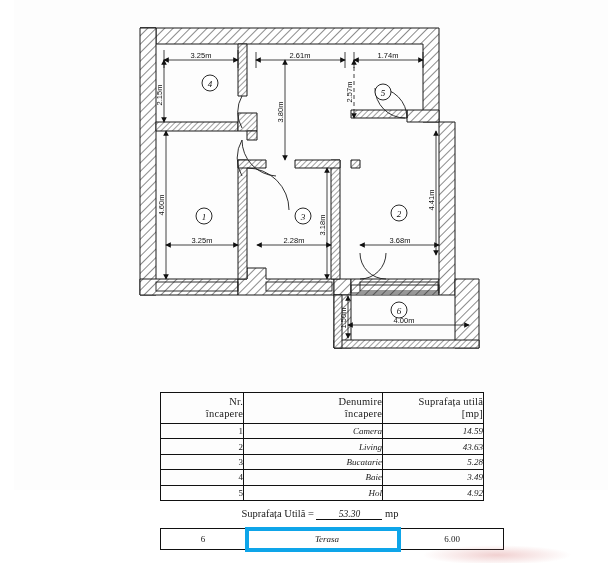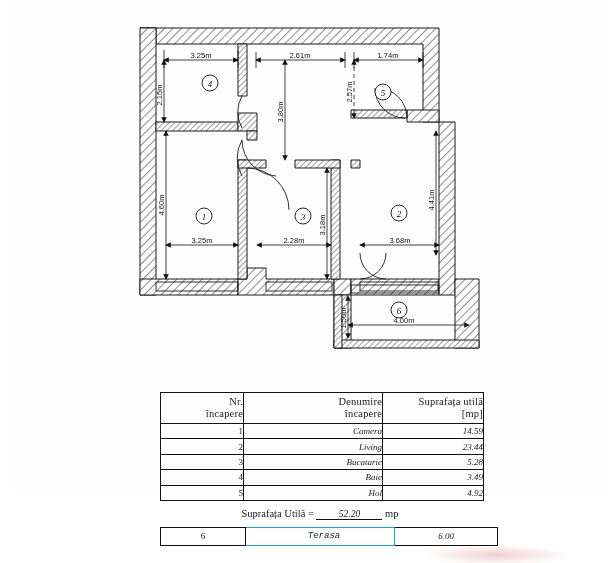--- a/index.html
+++ b/index.html
@@ -240,21 +240,21 @@
         </tr>
 
         <tr class="row">
           <td class="c-nr">1</td>
           <td class="c-den">Camera</td>
           <td class="c-sup">14.59</td>
         </tr>
         <tr class="row">
           <td class="c-nr">2</td>
           <td class="c-den">Living</td>
-          <td class="c-sup">23.44</td>
+          <td class="c-sup">43.63</td>
         </tr>
         <tr class="row">
           <td class="c-nr">3</td>
           <td class="c-den">Bucatarie</td>
           <td class="c-sup">5.28</td>
         </tr>
         <tr class="row">
           <td class="c-nr">4</td>
           <td class="c-den">Baie</td>
           <td class="c-sup">3.49</td>
@@ -262,29 +262,29 @@
         <tr class="row">
           <td class="c-nr">5</td>
           <td class="c-den">Hol</td>
           <td class="c-sup">4.92</td>
         </tr>
       </tbody>
     </table>
 
     <div class="total">
       <span>Suprafața Utilă =</span>
-      <span class="val">52.20</span>
+      <span class="val">53.30</span>
       <span>mp</span>
     </div>
 
     <table class="t2">
       <tbody>
         <tr>
           <td style="width:82px">6</td>
-          <td class="c-den" style="width:138px;border:1px solid #0ea5e9;font-family:Liberation Mono, monospace;">Terasa</td>
-          <td style="width:100px;font-style:italic;margin-left:38px;">6.00</td>
+          <td class="c-den" style="width:138px;border:4px solid #0ea5e9;">Terasa</td>
+          <td style="width:100px;margin-left:38px;">6.00</td>
         </tr>
       </tbody>
     </table>
   </div>
 
   <div class="wm"></div>
 </div>
 
 </body></html>

